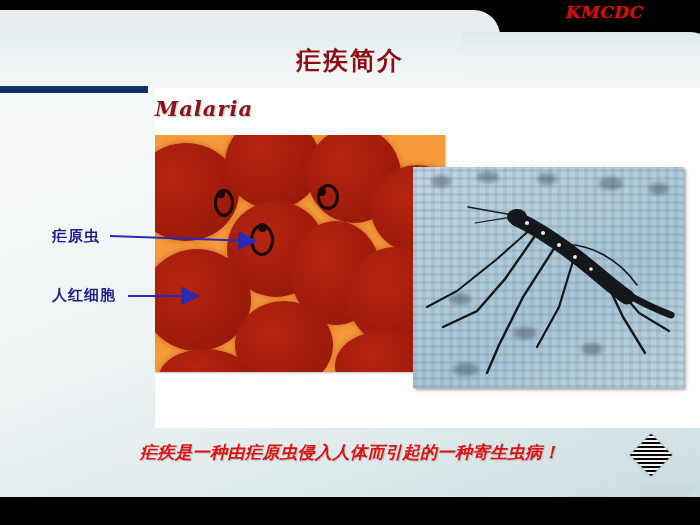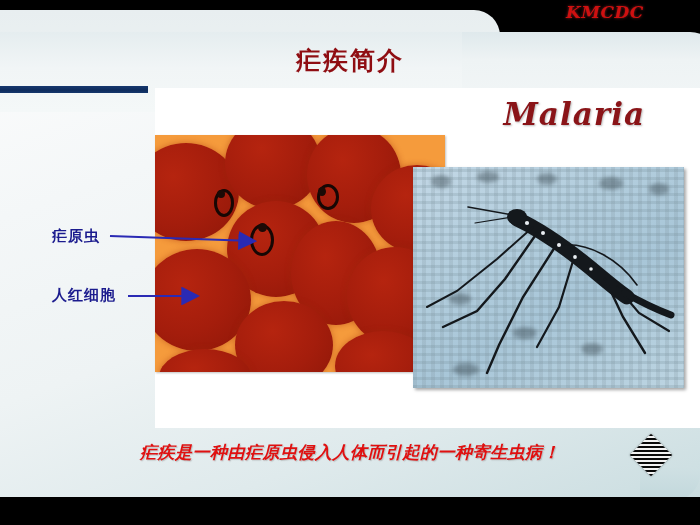--- a/index.html
+++ b/index.html
@@ -61,23 +61,23 @@
     background:linear-gradient(180deg,#16386e 0%,#0e2c5d 60%,#14376c 100%);
   }
 
   
   .content-panel{
     position:absolute;left:155px;top:88px;width:545px;height:340px;
     background:#ffffff;
   }
 
   .malaria-word{
-    position:absolute;left:155px;top:96px;width:490px;text-align:right;
+    position:absolute;left:155px;top:96px;width:490px;text-align:left;
     font-family:"DejaVu Serif","Liberation Serif",serif;
-    font-style:italic;font-weight:bold;font-size:31px;
+    font-style:italic;font-weight:bold;font-size:21px;
     color:#8a1418;letter-spacing:1px;
     text-shadow:1px 1px 2px rgba(120,120,120,.5);
   }
 
   
   .blood-photo{
     position:absolute;left:155px;top:135px;width:290px;height:237px;
     background:#f59b3c;
     overflow:hidden;
     box-shadow:1px 1px 2px rgba(0,0,0,.25);

